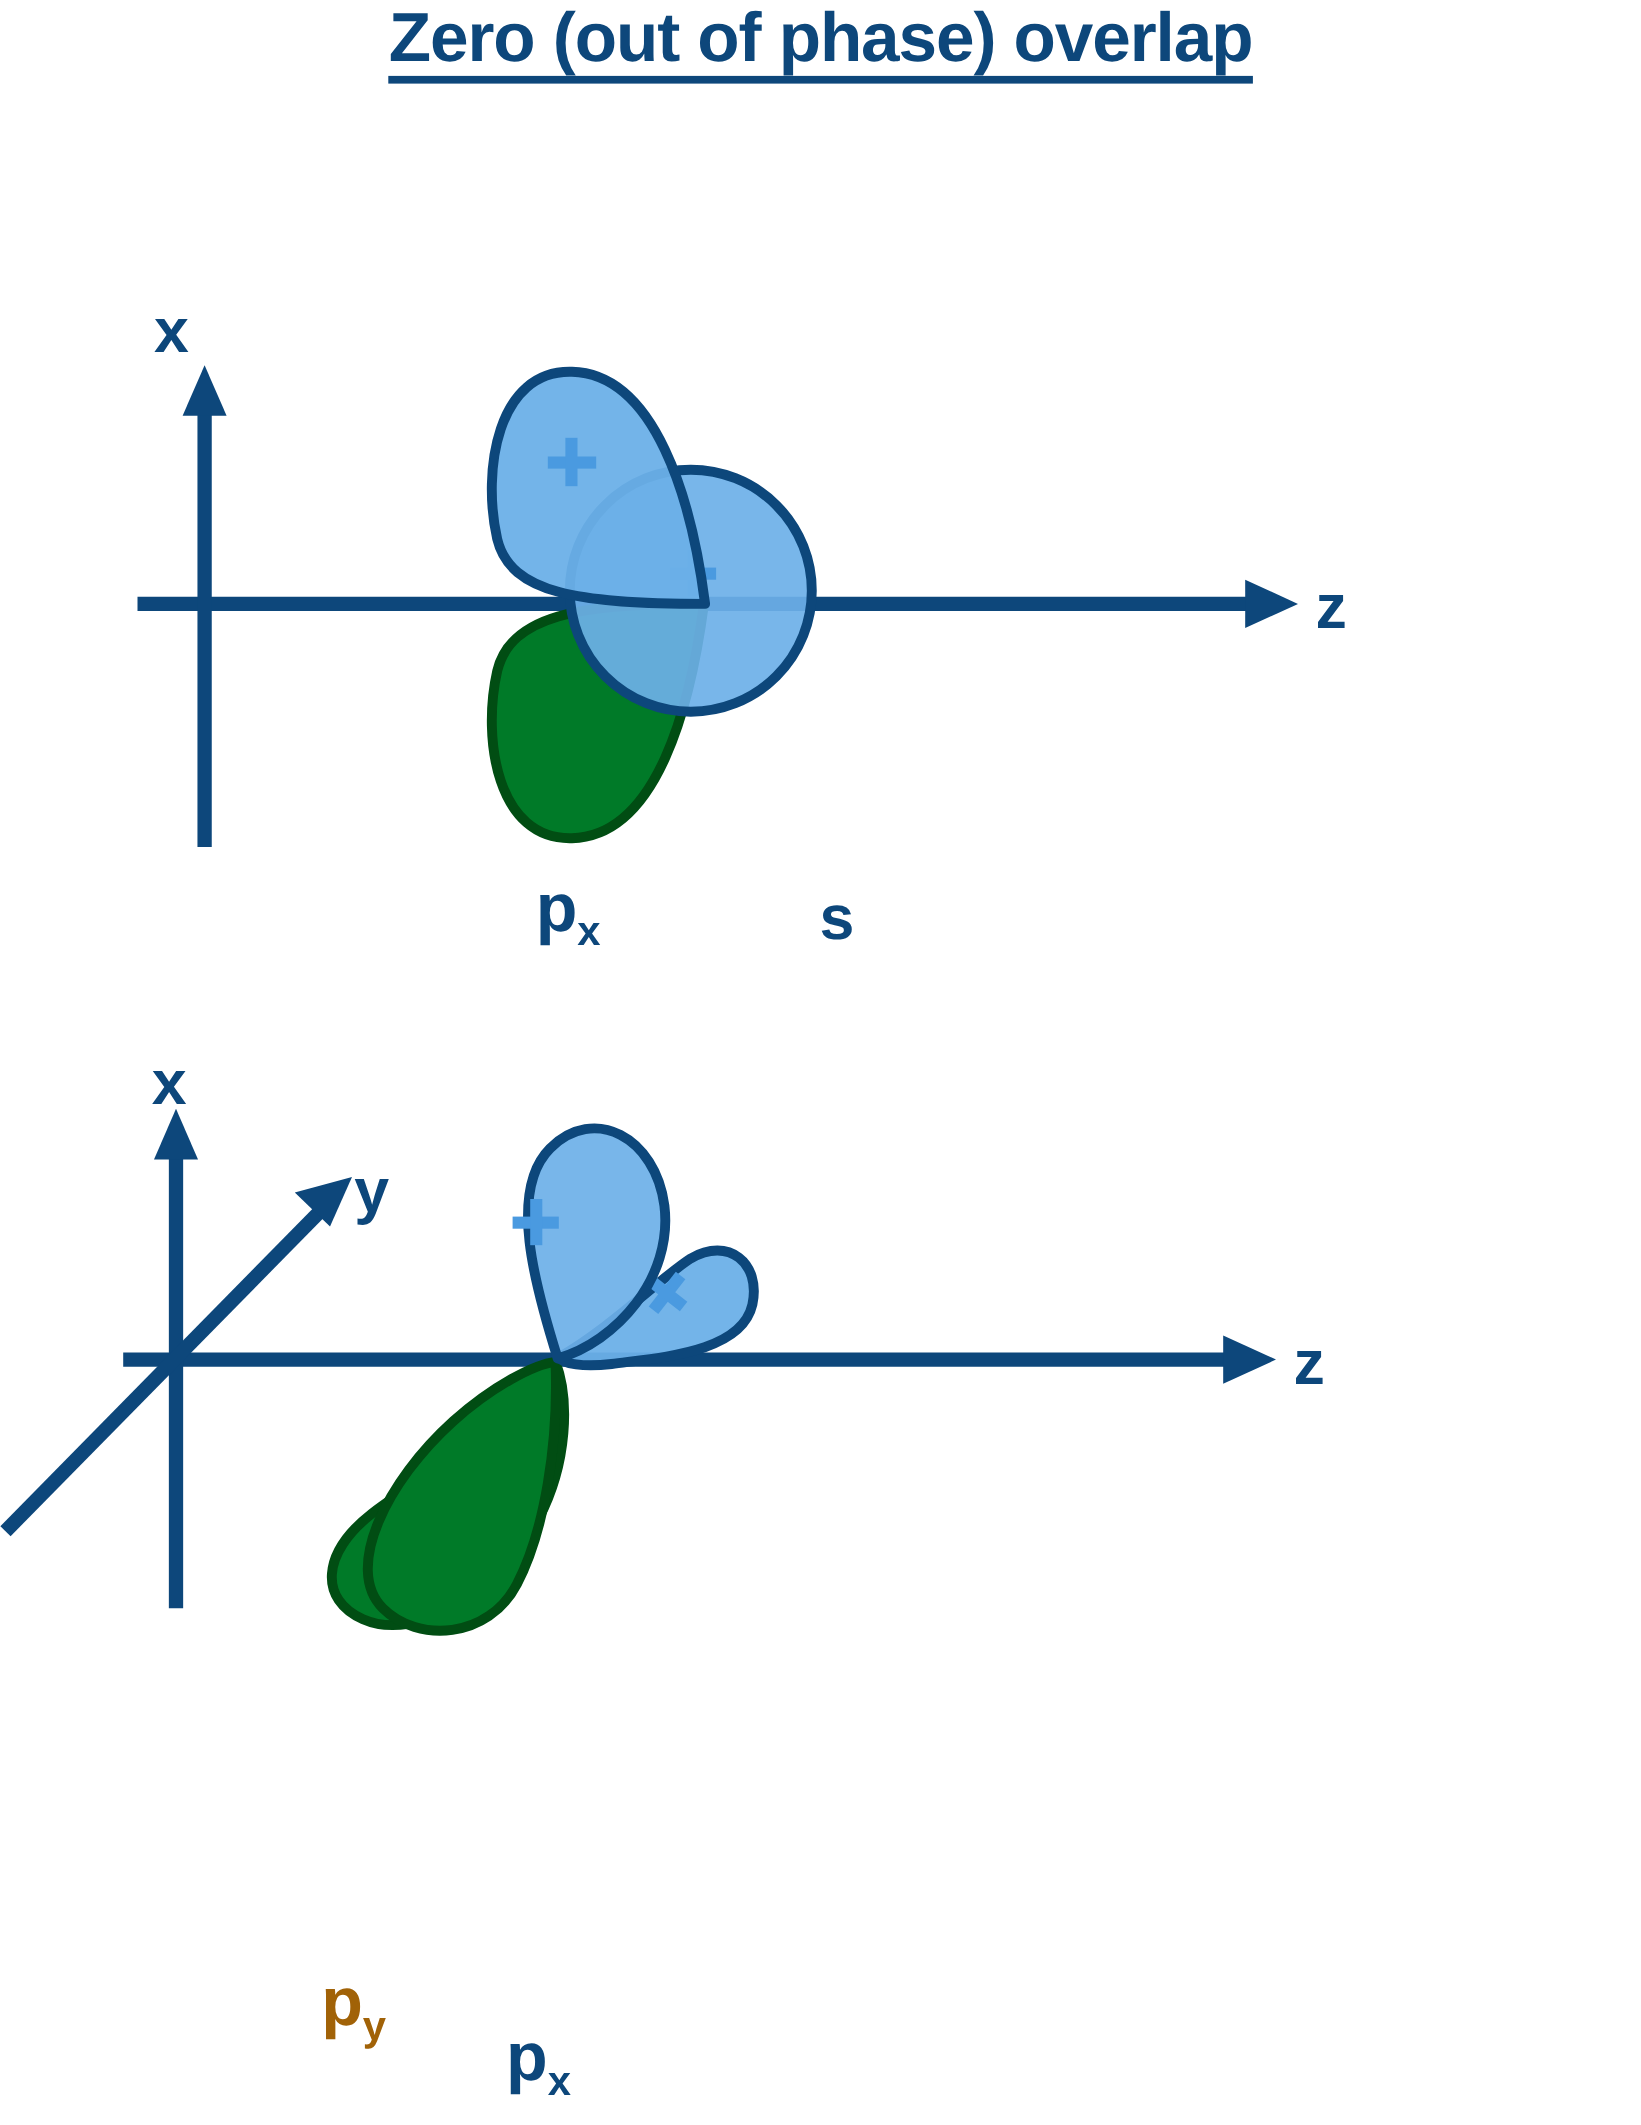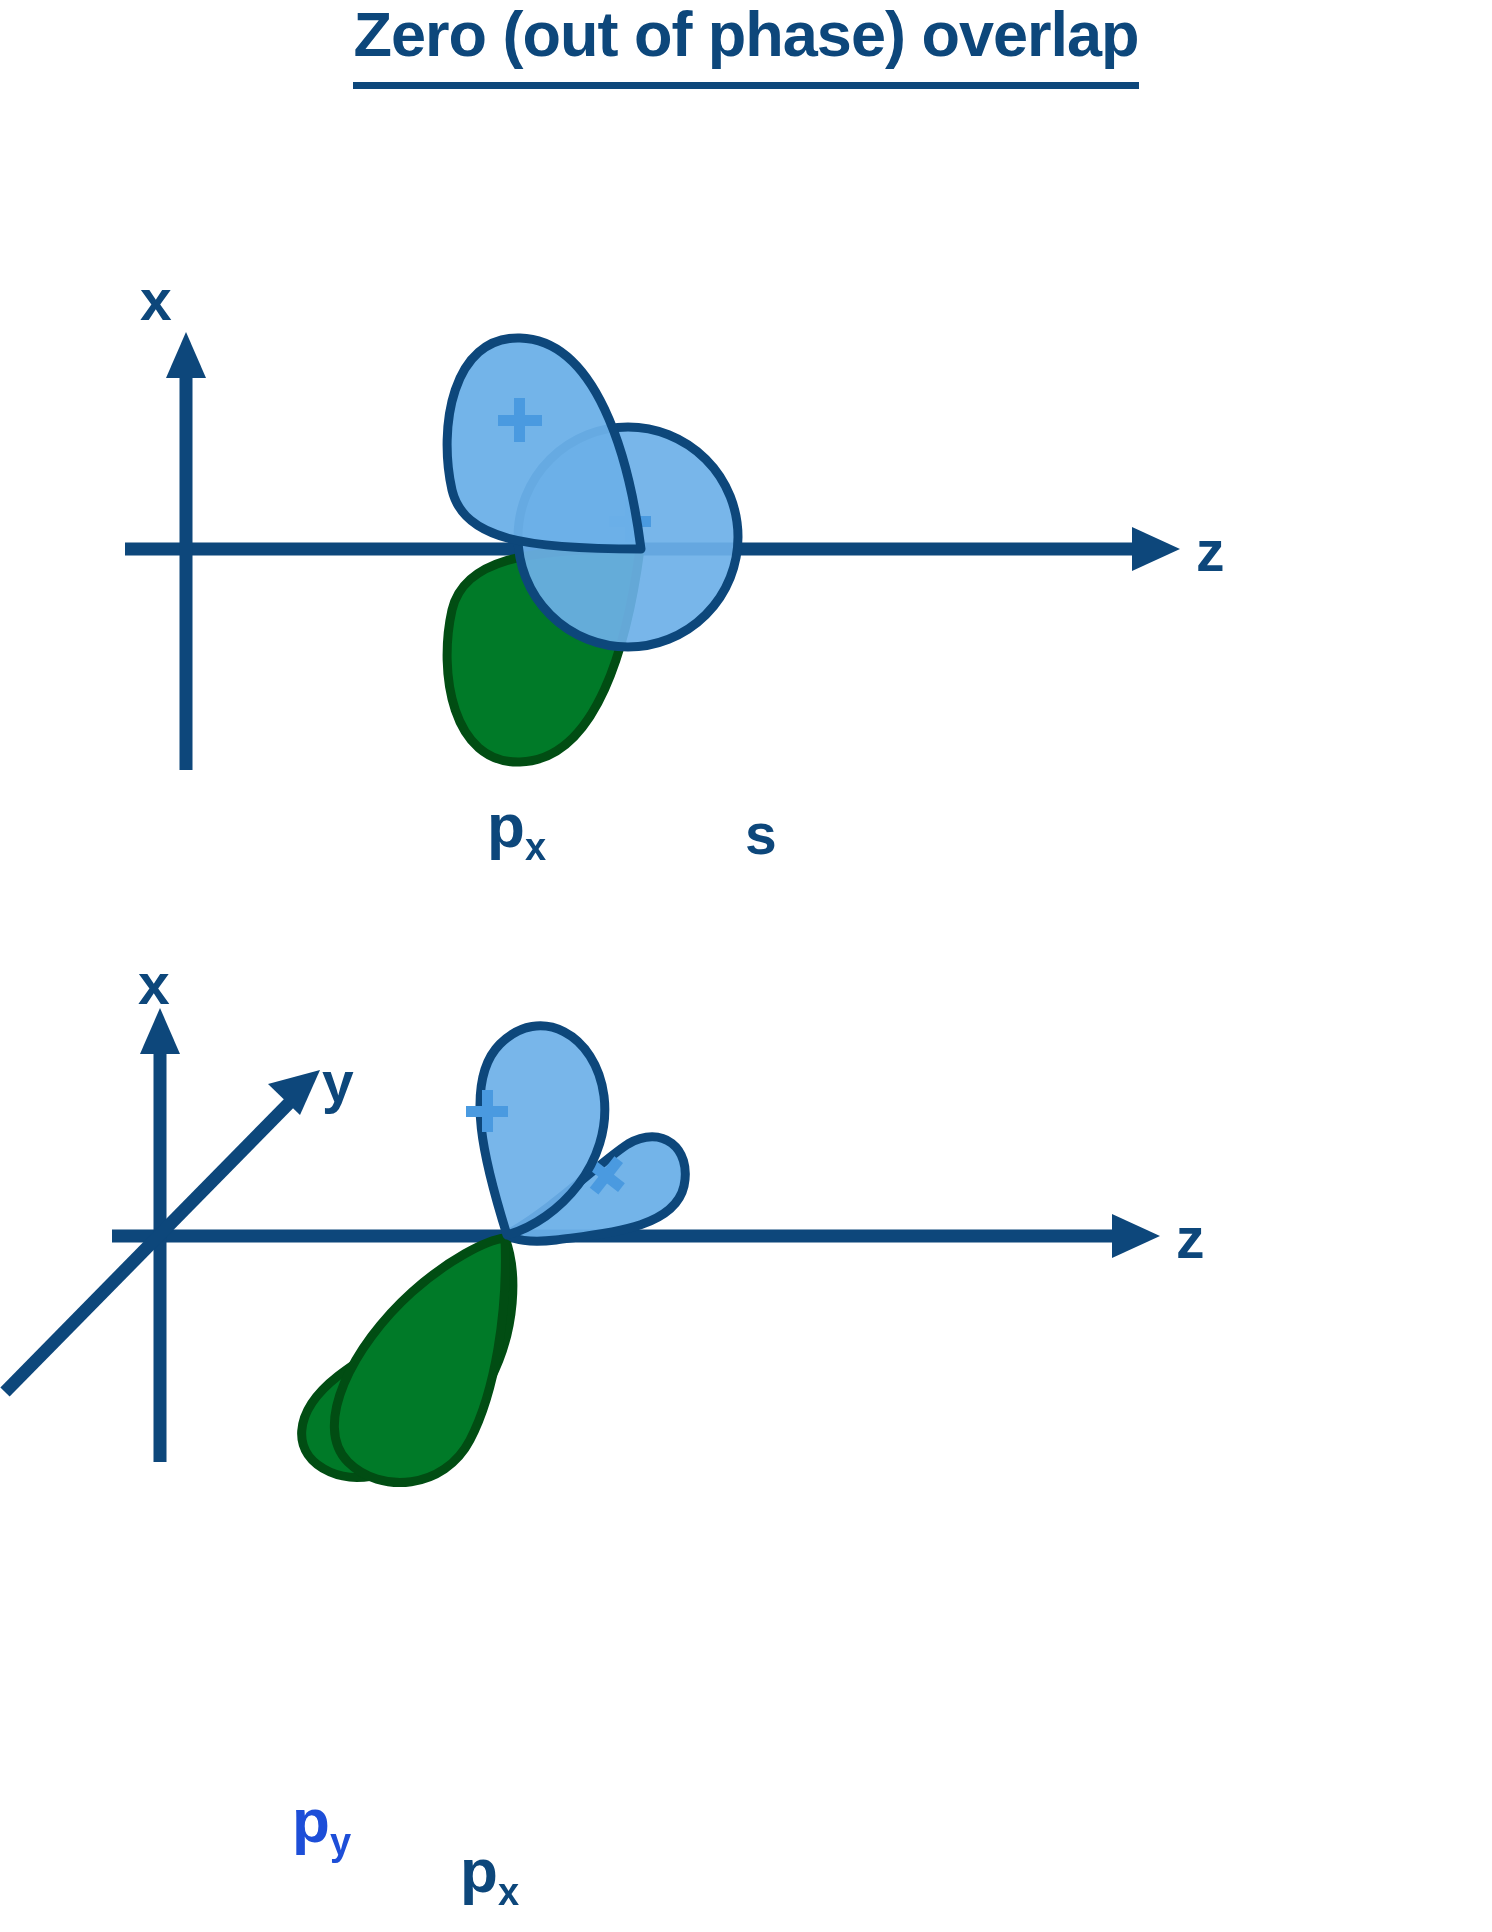--- a/index.html
+++ b/index.html
@@ -4,21 +4,21 @@
 <style>
   html,body{margin:0;padding:0;background:#ffffff;}
   body{width:1492px;height:1932px;position:relative;font-family:"Liberation Sans",sans-serif;}
   #stage{position:absolute;left:0;top:0;width:1492px;height:1932px;overflow:hidden;background:#fff;}
   .title{
     position:absolute;left:0;top:-2px;width:1492px;text-align:center;
     font-family:"Liberation Sans",sans-serif;
     font-weight:bold;font-size:63px;letter-spacing:-1px;
     color:#0d477b;
   }
-  .title span{border-bottom:7px solid #0d477b;padding-bottom:16px;display:inline-block;line-height:1.0;}
+  .title span{border-bottom:7px solid #0d477b;padding-bottom:3px;display:inline-block;line-height:1.0;}
   svg{position:absolute;left:0;top:0;}
   .axlabel{font-family:"Liberation Sans",sans-serif;font-weight:bold;fill:#0d477b;}
   .orblabel{font-family:"Liberation Sans",sans-serif;font-weight:bold;fill:#0d477b;}
 </style>
 </head>
 <body>
 
 <div id="stage">
 
   <div class="title">
@@ -127,21 +127,21 @@
         <rect x="466" y="134" width="42" height="11" fill="#4a9ae0"></rect>
         <rect x="482" y="118" width="11" height="42" fill="#4a9ae0"></rect>
       </g>
     </g>
 
     <text class="axlabel" x="138" y="32" font-size="57">x</text>
     <text class="axlabel" x="322" y="130" font-size="57">y</text>
     <text class="axlabel" x="1176" y="286" font-size="57">z</text>
   </svg>
 
-  <div style="position:absolute;left:292px;top:1790px;color:#1d4ed8;font-weight:bold;font-size:62px;line-height:1;">
+  <div style="position:absolute;left:292px;top:1790px;color:#a16207;font-weight:bold;font-size:62px;line-height:1;">
     <span>p</span><span style="font-size:38px;vertical-align:sub;">y</span>
   </div>
 
   <div style="position:absolute;left:460px;top:1840px;color:#0d477b;font-weight:bold;font-size:62px;line-height:1;">
     <span>p</span><span style="font-size:38px;vertical-align:sub;">x</span>
   </div>
 
 </div>
 
 </body></html>

